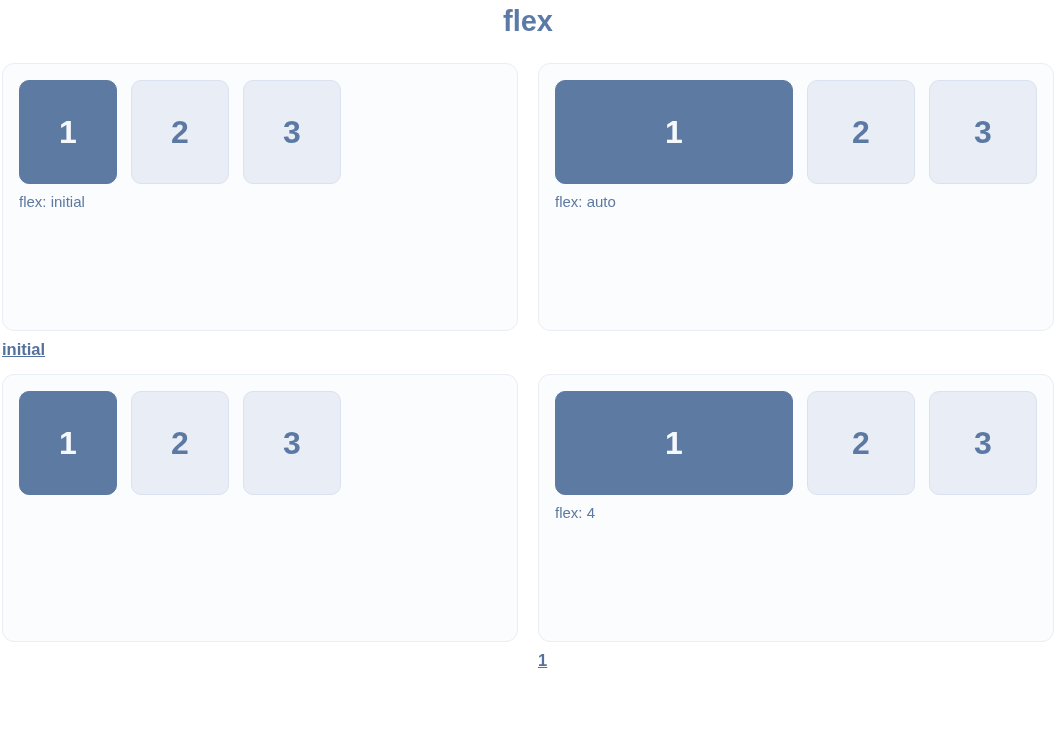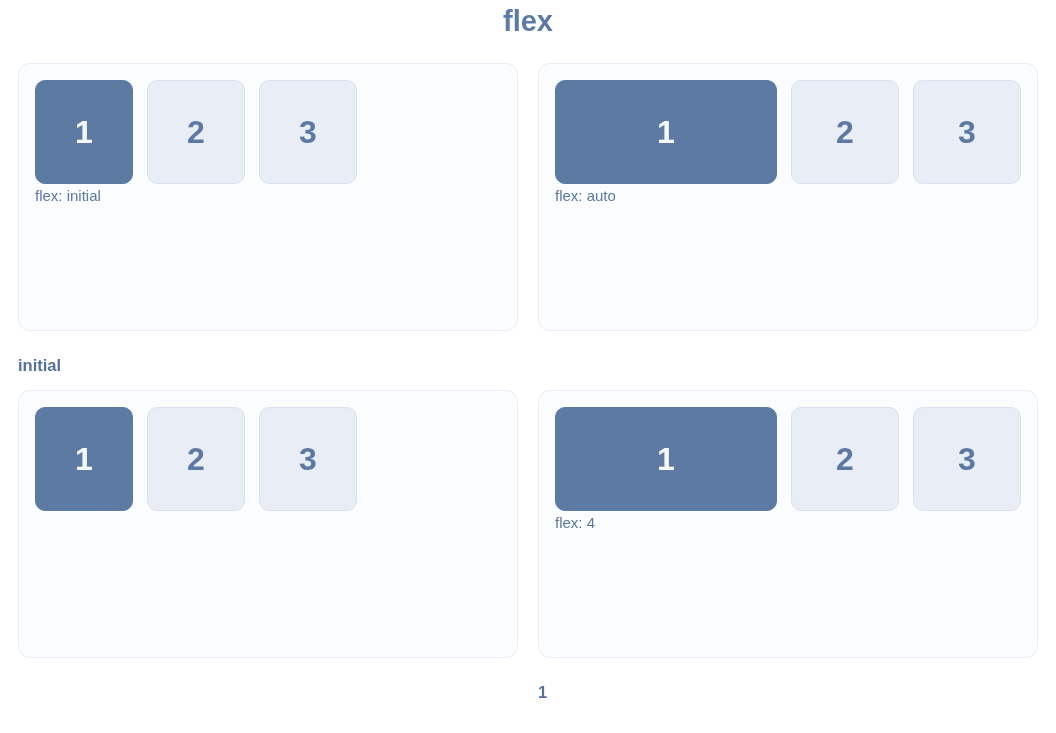--- a/index.html
+++ b/index.html
@@ -18,21 +18,21 @@
   * { box-sizing: border-box; }
   html, body {
     margin: 0; padding: 0;
   }
   body {
     width: 1056px; height: 733px;
     background: var(--page-bg);
     font-family: "Liberation Sans", "DejaVu Sans", sans-serif;
     overflow: hidden;
   }
-  .page { padding: 0 18px; }
+  .page { padding: 0 2px; }
   .page-title {
     margin: 5px 0 0 0;
     height: 33px;
     line-height: 33px;
     text-align: center;
     font-size: 29px;
     font-weight: 700;
     color: var(--accent);
   }
   .demo-grid {
@@ -67,30 +67,31 @@
     font-weight: 600;
   }
   .box.first {
     background: var(--box-active-bg);
     border-color: var(--box-active-bg);
     color: var(--box-active-text);
   }
   .panel--grow .box { width: 108px; flex: 0 0 auto; }
   .panel--grow .box.first { flex: 1 1 auto; width: auto; }
   .css-label {
-    margin-top: 3px;
+    margin-top: 9px;
     font-size: 15px;
     font-weight: 500;
     color: var(--label-text);
   }
   .caption {
-    margin-top: 25px;
+    margin-top: 9px;
     font-size: 16.5px;
     font-weight: 700;
     color: var(--caption-text);
+    text-decoration: underline;
   }
 </style>
 </head>
 <body>
 
 <div class="page">
 
   <h1 class="page-title">flex</h1>
 
   <div class="demo-grid">

